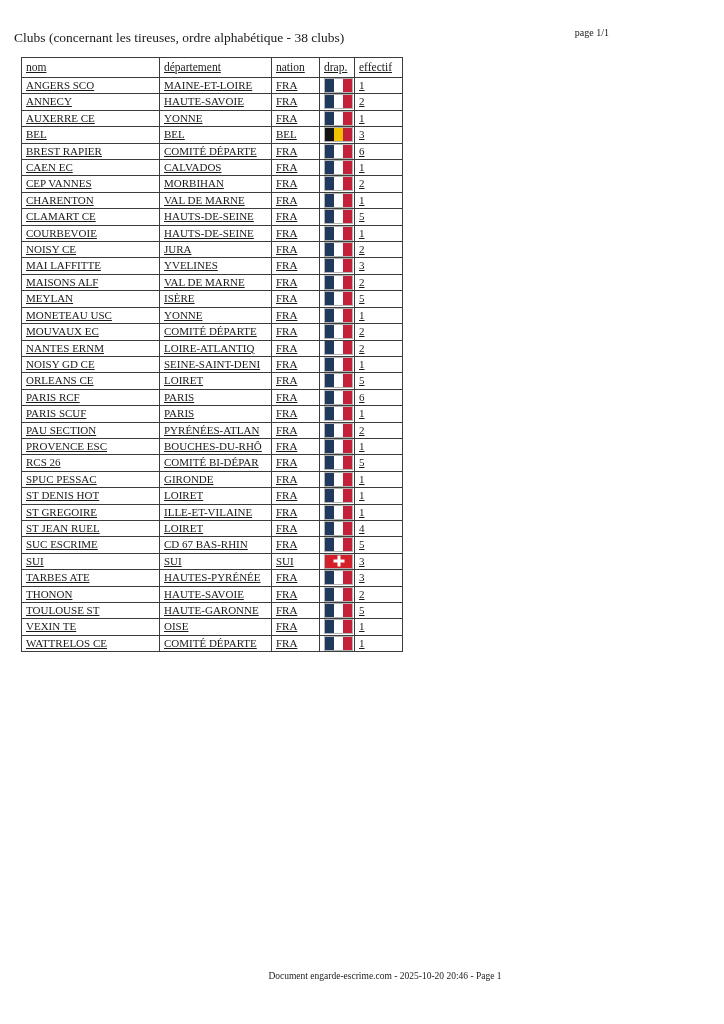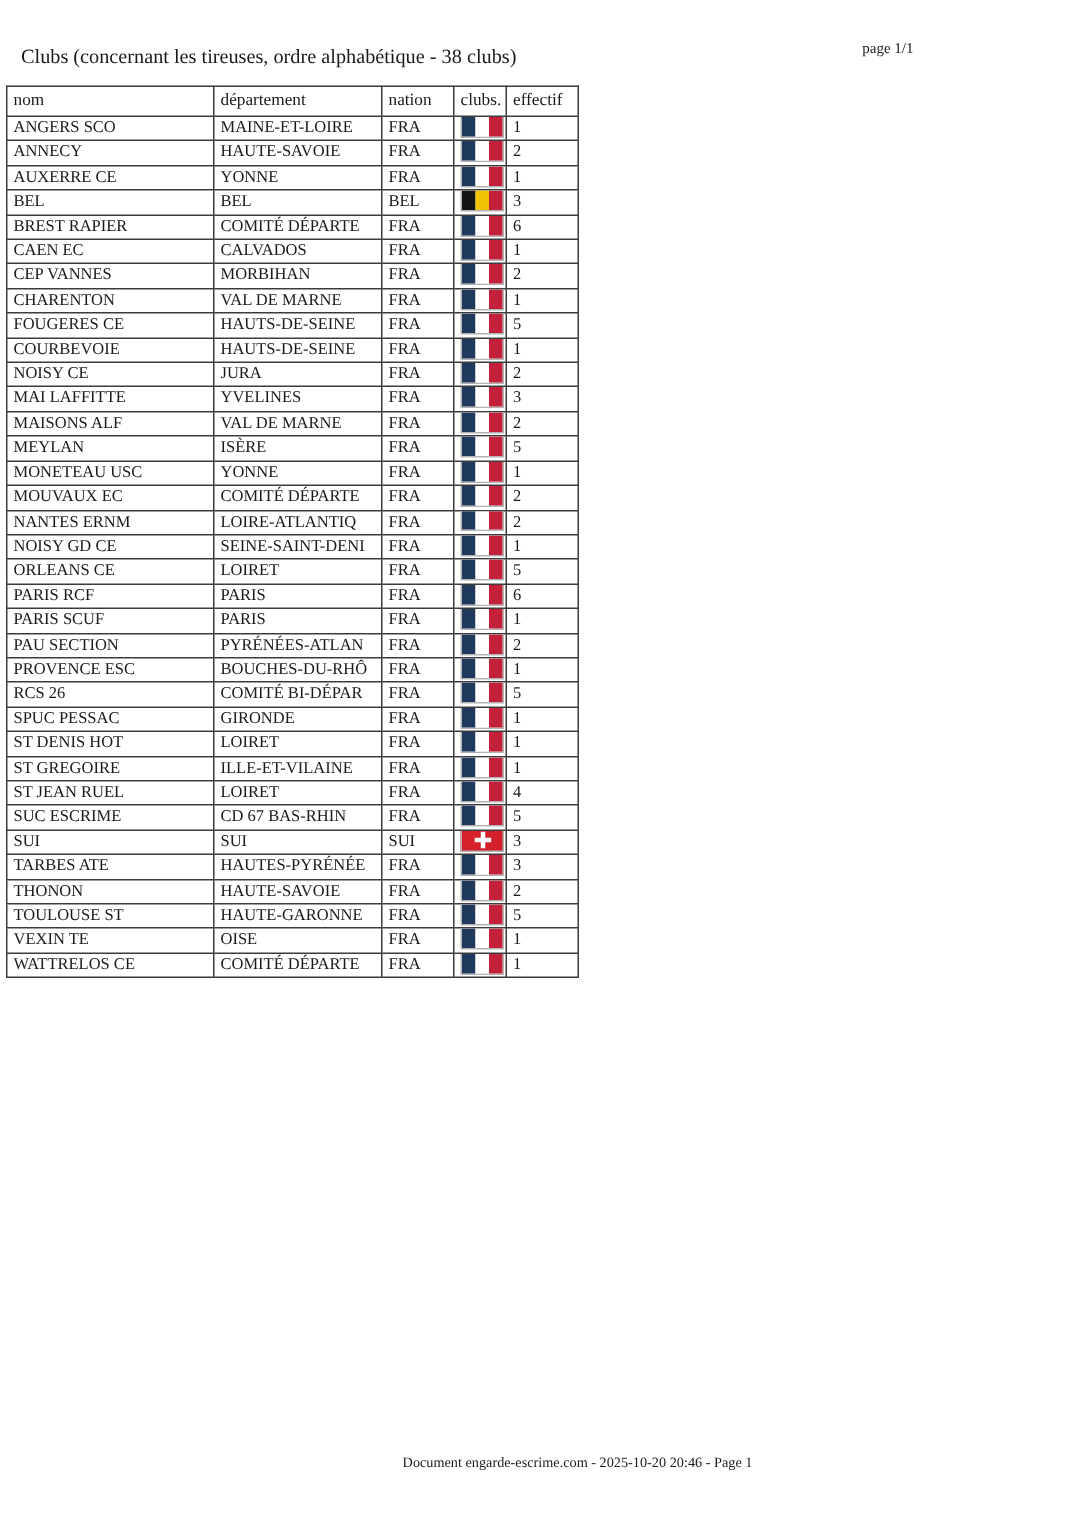--- a/index.html
+++ b/index.html
@@ -19,25 +19,26 @@
     white-space: nowrap;
   }
   .page-indicator {
     position: absolute;
     right: 15px;
     top: 27px;
     font-size: 10px;
   }
   table.clubs {
     position: absolute;
-    left: 4px;
+    left: 21px;
     top: 57px;
     border-collapse: collapse;
     table-layout: fixed;
     width: 381px;
+    text-decoration: underline;
   }
   table.clubs th, table.clubs td {
     border: 1px solid #3c3c3c;
     font-family: "Liberation Serif", serif;
     font-size: 11px;
     font-weight: normal;
     text-align: left;
     padding: 0 4px;
     height: 15.4px;
     line-height: 15.4px;
@@ -97,21 +98,21 @@
       <col style="width:112px">
       <col style="width:48px">
       <col style="width:35px">
       <col style="width:48px">
     </colgroup>
     <thead>
       <tr>
         <th>nom</th>
         <th>département</th>
         <th>nation</th>
-        <th>clubs.</th>
+        <th>drap.</th>
         <th>effectif</th>
       </tr>
     </thead>
     <tbody id="clubs-tbody">
   <tr>
     <td class="c-nom">ANGERS SCO</td>
     <td class="c-dept">MAINE-ET-LOIRE</td>
     <td class="c-nation">FRA</td>
     <td class="c-flag"><span class="flag">
               <span class="stripe" style="background: rgb(32, 58, 94);"></span>
@@ -201,21 +202,21 @@
     <td class="c-flag"><span class="flag">
               <span class="stripe" style="background: rgb(32, 58, 94);"></span>
               <span class="stripe" style="background: rgb(255, 255, 255);"></span>
               <span class="stripe" style="background: rgb(195, 33, 57);"></span>
             </span></td>
     <td class="c-eff">1</td>
   </tr>
 
 
   <tr>
-    <td class="c-nom">FOUGERES CE</td>
+    <td class="c-nom">CLAMART CE</td>
     <td class="c-dept">HAUTS-DE-SEINE</td>
     <td class="c-nation">FRA</td>
     <td class="c-flag"><span class="flag">
               <span class="stripe" style="background: rgb(32, 58, 94);"></span>
               <span class="stripe" style="background: rgb(255, 255, 255);"></span>
               <span class="stripe" style="background: rgb(195, 33, 57);"></span>
             </span></td>
     <td class="c-eff">5</td>
   </tr>
 

